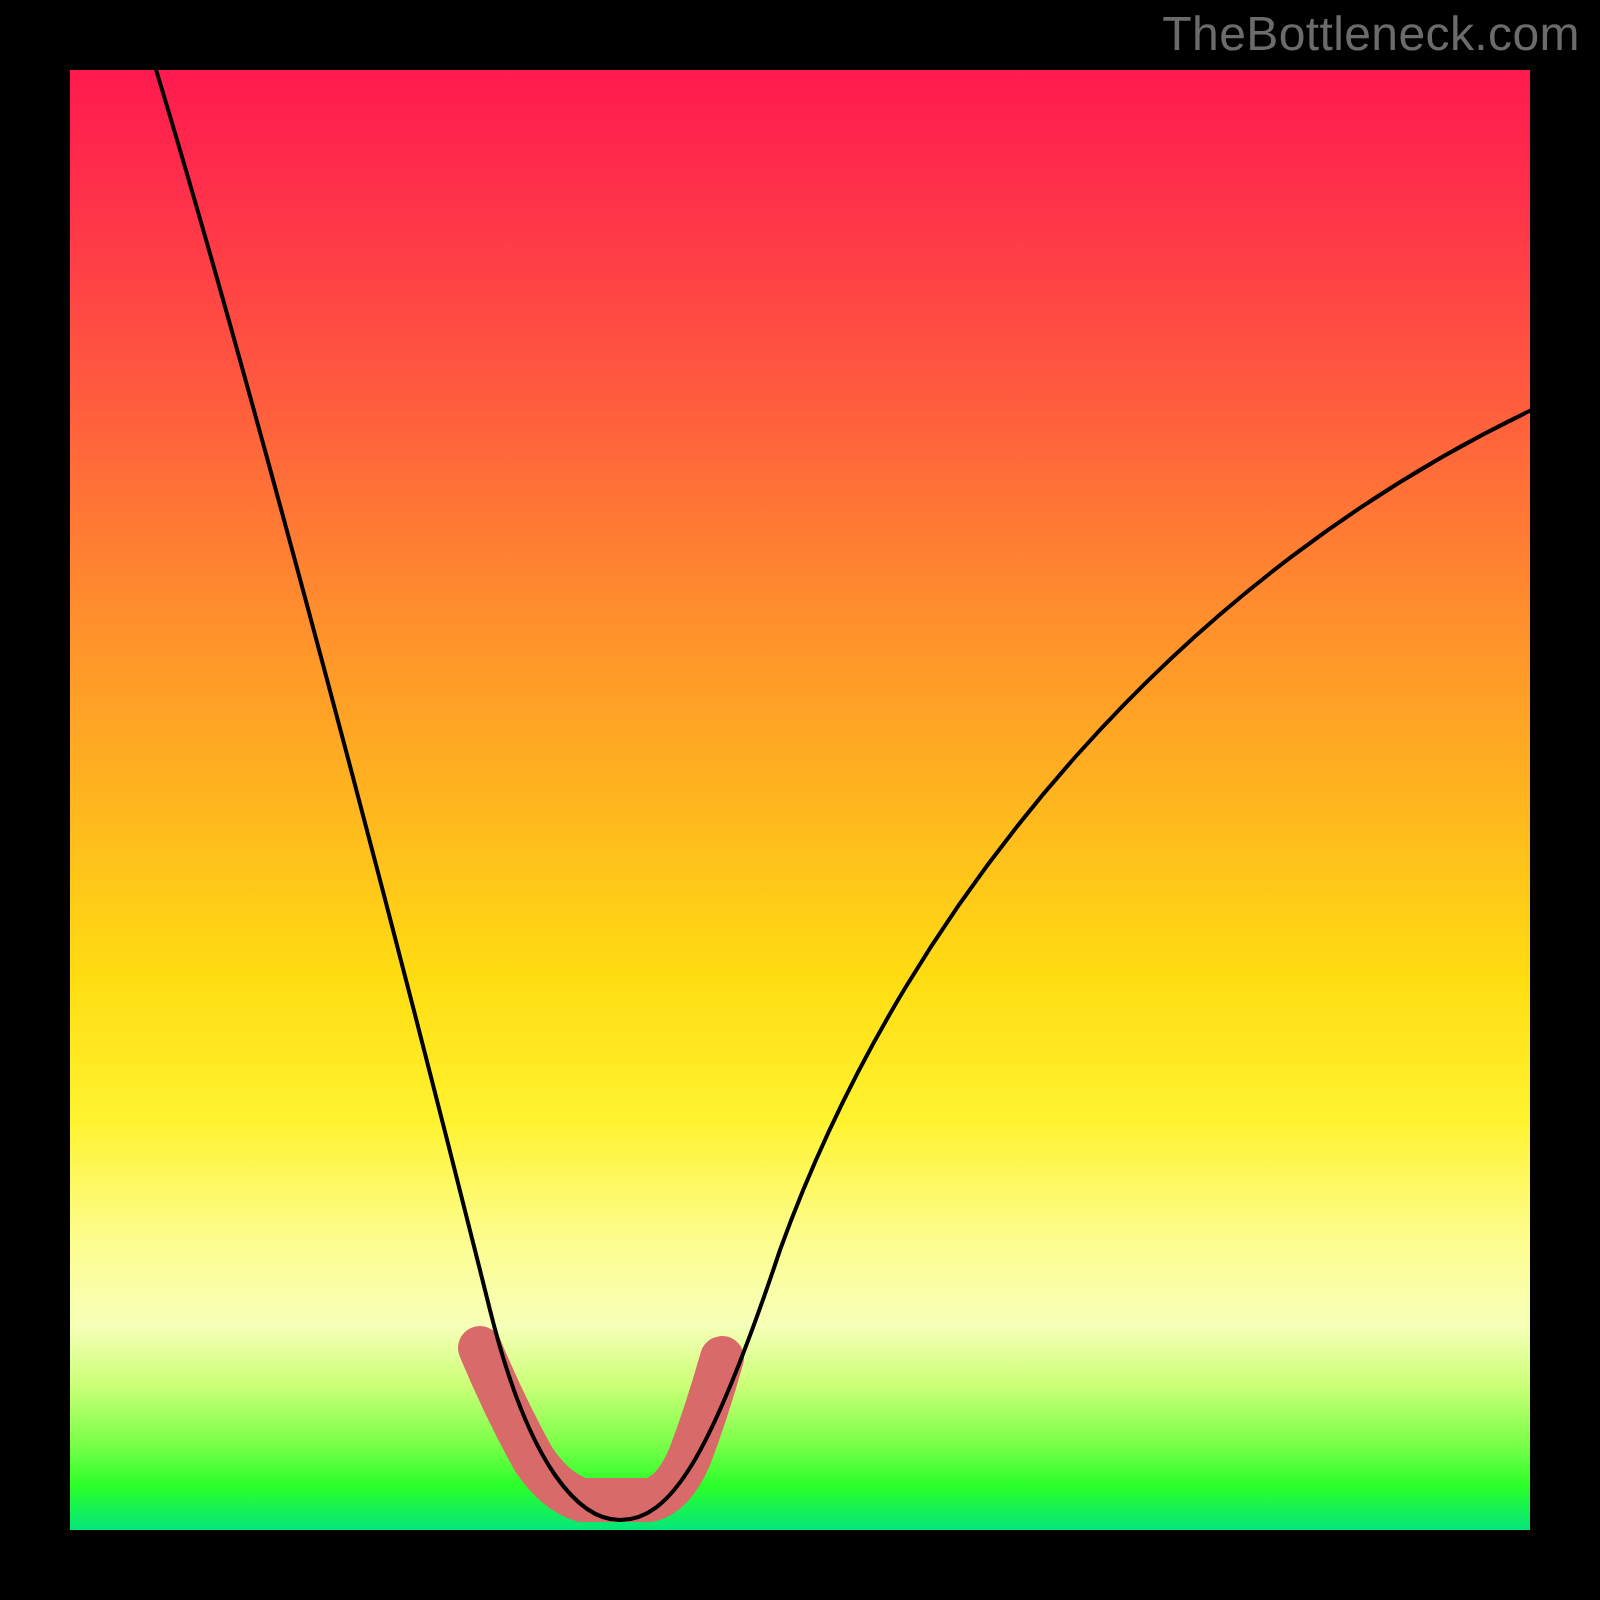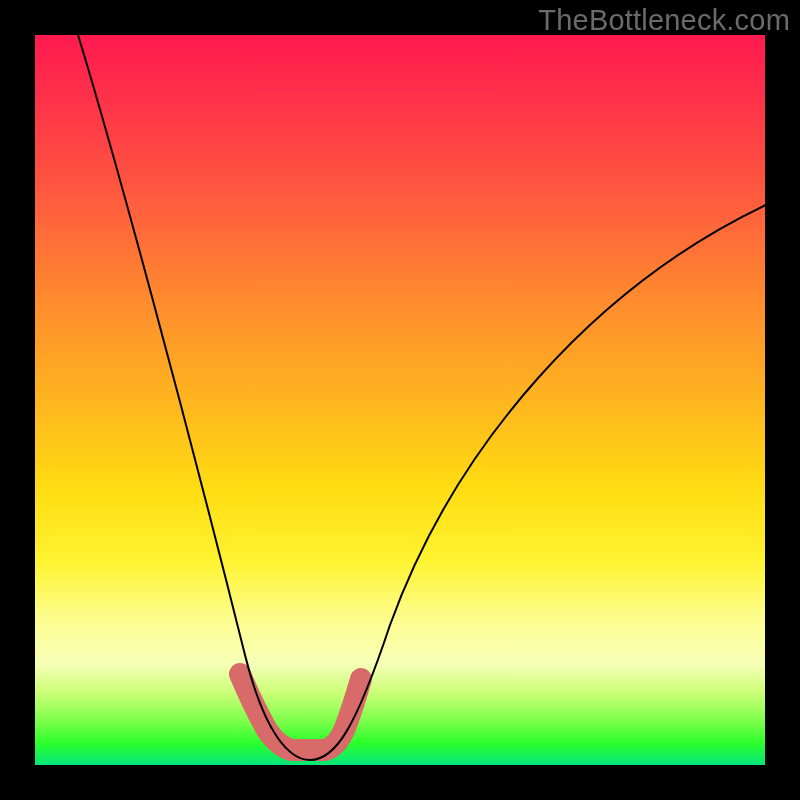--- a/index.html
+++ b/index.html
@@ -14,21 +14,21 @@
     position: relative;
     width: 800px;
     height: 800px;
     background: #000;
   }
   .watermark {
     position: absolute;
     top: 4px;
     right: 10px;
     color: #6b6b6b;
-    font-size: 29px;
+    font-size: 24px;
     font-weight: 500;
     letter-spacing: 0.2px;
     z-index: 10;
   }
   .plot-area {
     position: absolute;
     left: 35px;
     top: 35px;
     width: 730px;
     height: 730px;

